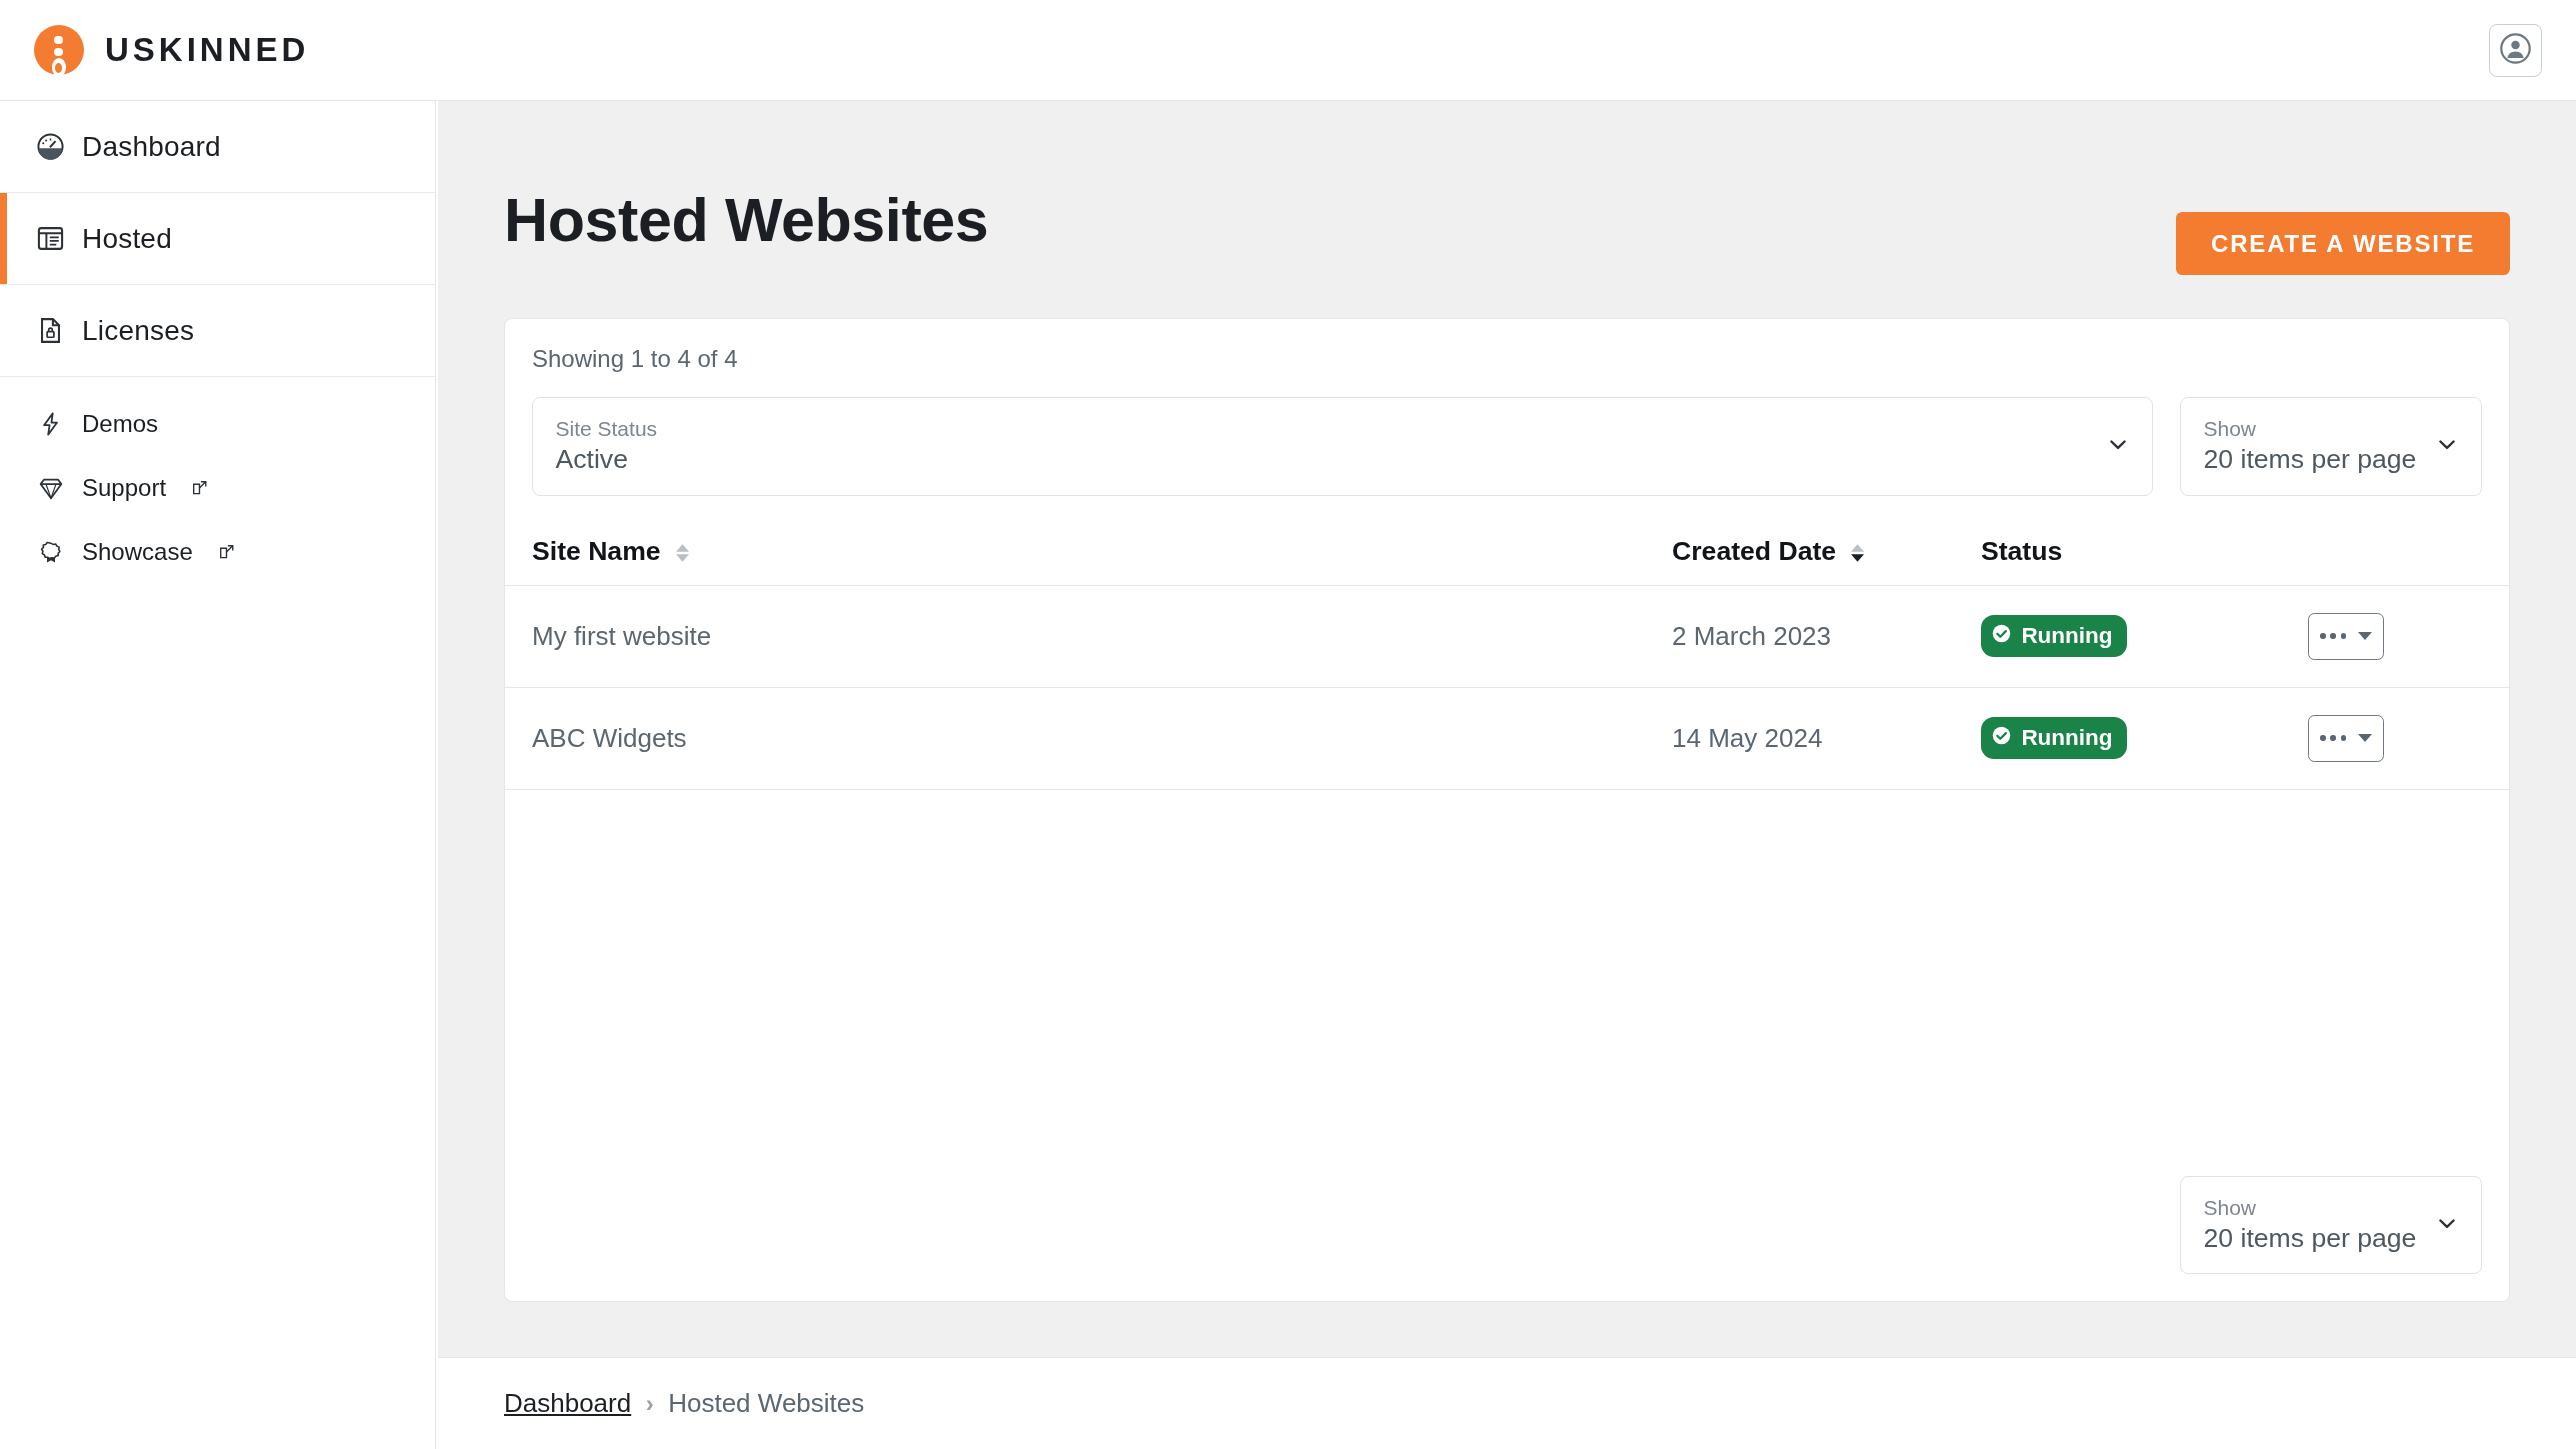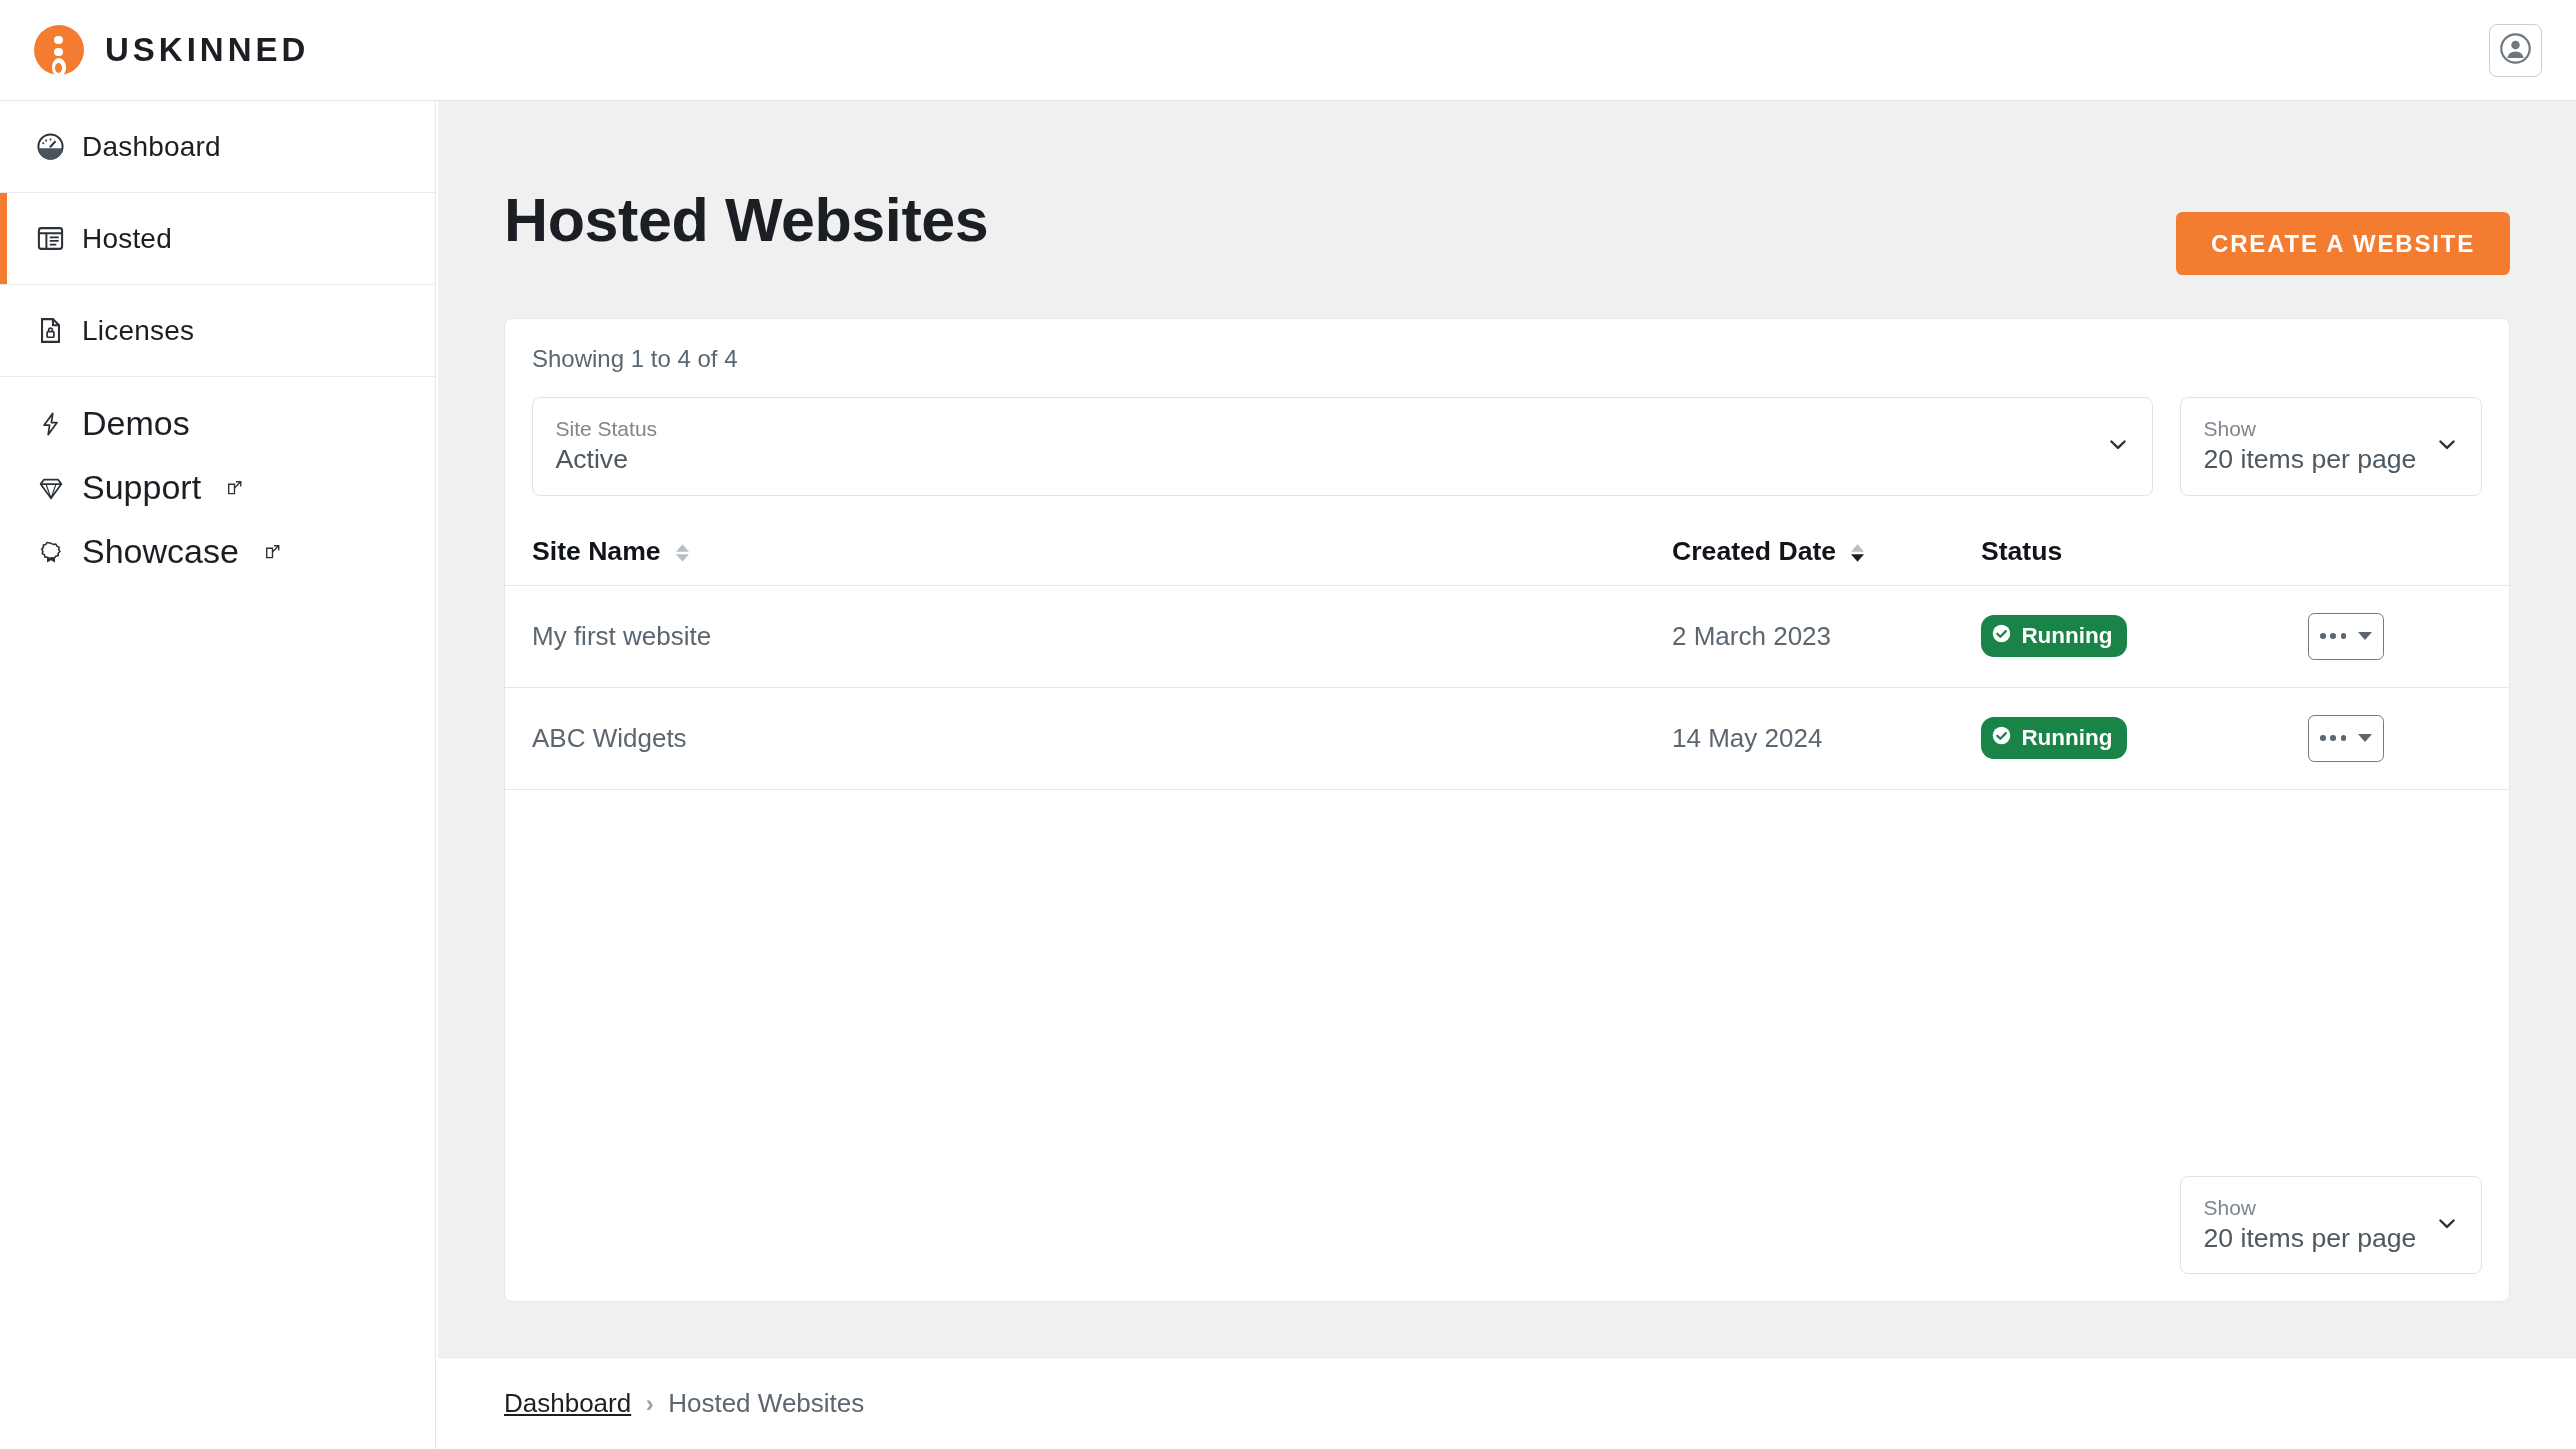--- a/index.html
+++ b/index.html
@@ -72,21 +72,21 @@
   }
   .nav-icon { width: 31px; height: 31px; display:flex; align-items:center; justify-content:center; flex:0 0 auto; }
 
   .nav-sub { padding-top: 14.5px; }
   .nav-subitem {
     height: 64px;
     display: flex; align-items: center;
     padding-left: 35px; gap: 16px;
     cursor: pointer;
   }
-  .nav-subitem .nav-label { font-size: 34px; color: #1b1f24; font-weight: 500; }
+  .nav-subitem .nav-label { font-size: 24px; color: #1b1f24; font-weight: 500; }
   .ext-icon { margin-left: 8px; display:flex; align-items:center; }
 
   
   .main {
     position: absolute; top: 101px; left: 438px;
     width: 2138px; height: 1257px;
     background: #f0f0f0;
     overflow: hidden;
   }
   .page-head {

